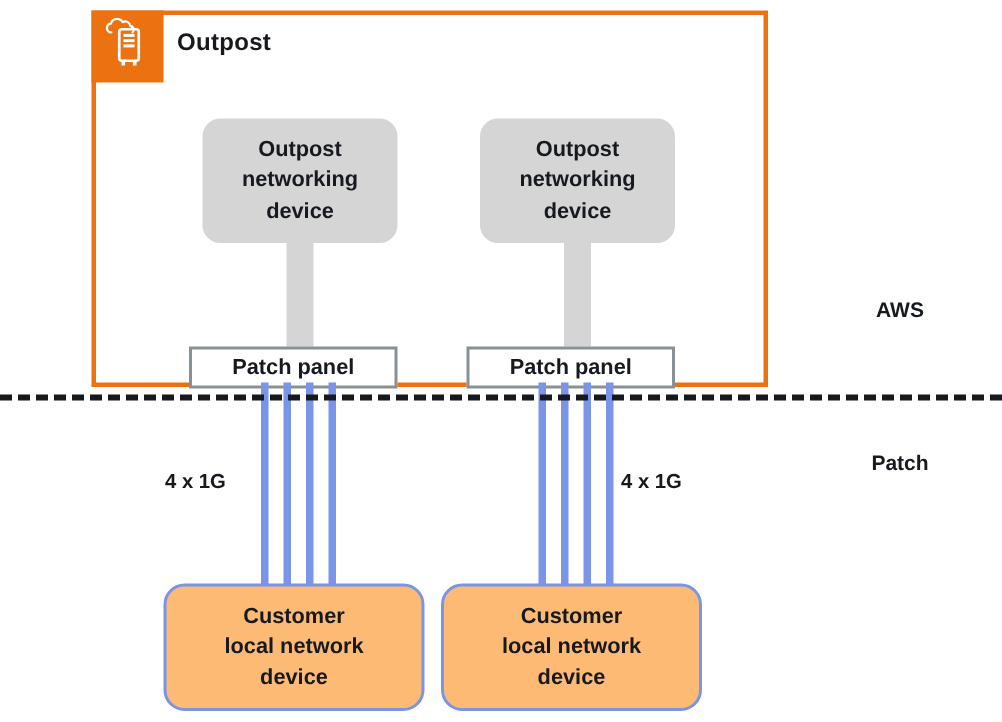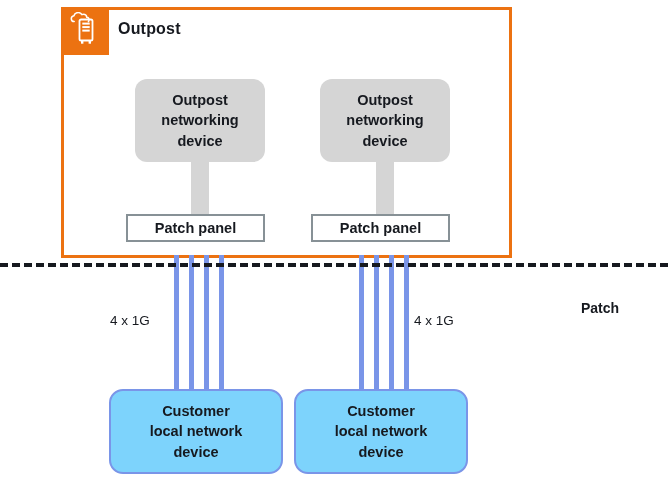--- a/index.html
+++ b/index.html
@@ -76,21 +76,21 @@
     top: 158px;
     height: 74px;
   }
   .stem-left  { left: 191px; }
   .stem-right { left: 376px; }
   
   .patch-panel {
     position: absolute;
     width: 139px;
     height: 28px;
-    top: 214px;
+    top: 231px;
     background: #ffffff;
     border: 2px solid #879196;
     box-sizing: border-box;
     display: flex;
     align-items: center;
     justify-content: center;
     font-size: 14.5px;
     font-weight: bold;
     color: #16191f;
   }
@@ -112,40 +112,40 @@
     background: #7a95e8;
     top: 255px;
     height: 138px;
   }
   
   .customer-device {
     position: absolute;
     width: 174px;
     height: 85px;
     top: 389px;
-    background: #7dd3fc;
+    background: #fdba74;
     border: 2px solid #7a95e8;
     border-radius: 14px;
     box-sizing: border-box;
     display: flex;
     align-items: center;
     justify-content: center;
     text-align: center;
     font-size: 14.5px;
     font-weight: bold;
     color: #16191f;
     line-height: 1.42;
   }
   .customer-device-left  { left: 109px; }
   .customer-device-right { left: 294px; }
   
   .bw-label {
     position: absolute;
     font-size: 13.5px;
-    font-weight: normal;
+    font-weight: bold;
     color: #16191f;
     top: 313px;
   }
   .bw-label-left  { left: 110px; }
   .bw-label-right { left: 414px; }
   
   .side-label {
     position: absolute;
     font-size: 14px;
     font-weight: bold;
@@ -228,17 +228,18 @@
     </div>
   </div>
   <div class="customer-device customer-device-right">
     <div>
       <div>Customer</div>
       <div>local network</div>
       <div>device</div>
     </div>
   </div>
 
+  <div class="side-label side-label-aws">AWS</div>
   <div class="side-label side-label-network">
     <div>Patch</div>
   </div>
 
 </div>
 
 </body></html>

